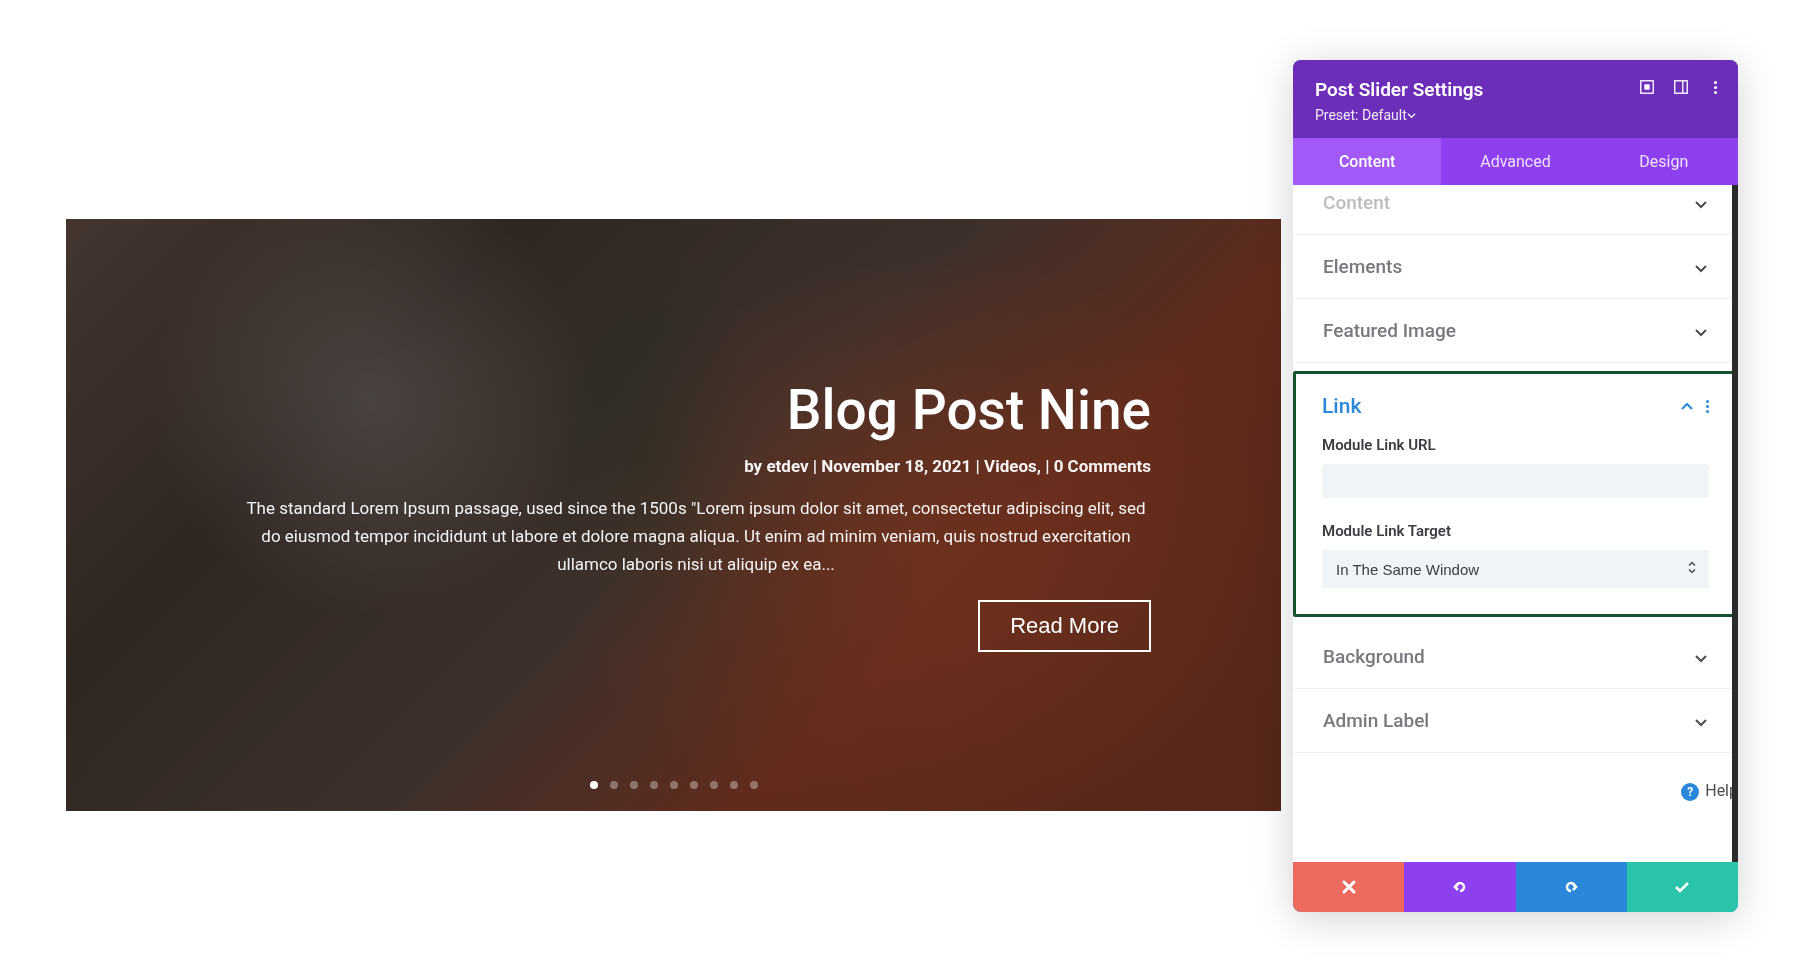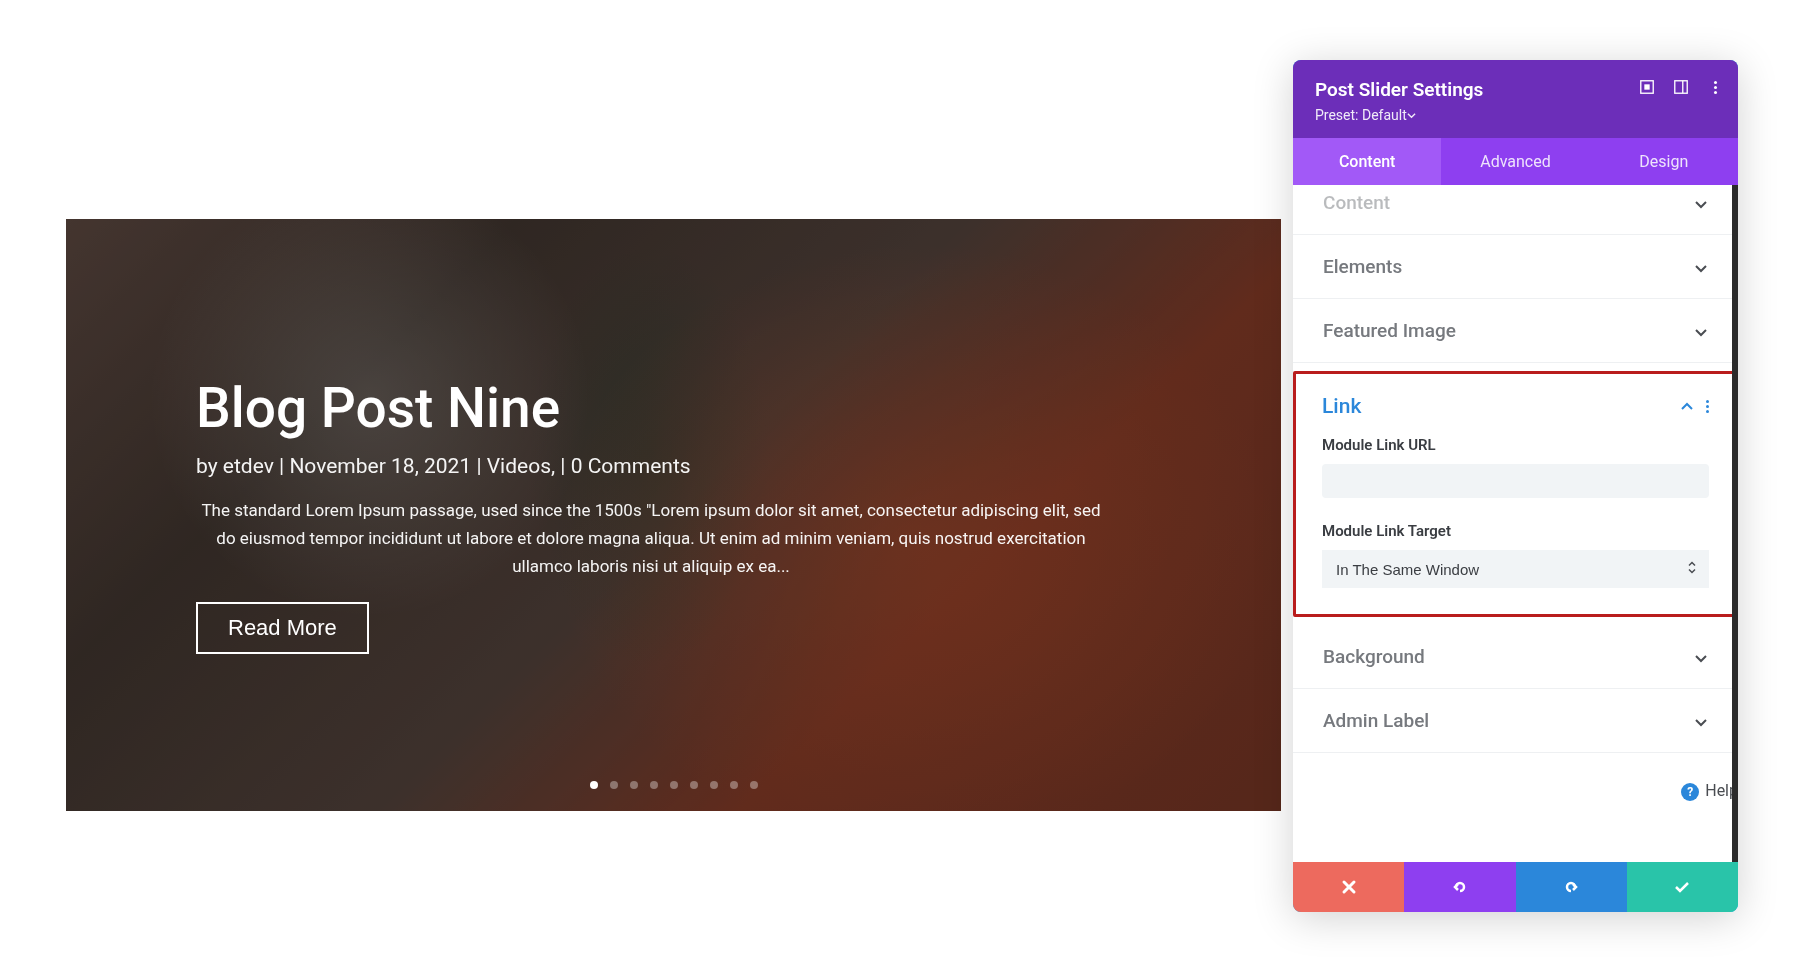--- a/index.html
+++ b/index.html
@@ -38,34 +38,34 @@
 .slider-overlay {
   position: absolute;
   inset: 0;
   background: rgba(0,0,0,0.35);
 }
 .slider-content {
   position: absolute;
   inset: 0;
   display: flex;
   flex-direction: column;
-  align-items: flex-start;
+  align-items: flex-end;
   justify-content: center;
   color: #fff;
   text-align: center;
   padding: 0 130px;
 }
 .slider-title {
   font-size: 55px;
   font-weight: 500;
   margin-bottom: 14px;
 }
 .slider-meta {
-  font-size: 21px;
-  font-weight: 400;
+  font-size: 17px;
+  font-weight: 700;
   margin-bottom: 18px;
   opacity: 0.95;
 }
 .slider-desc {
   font-size: 17px;
   line-height: 1.65;
   max-width: 910px;
   margin-bottom: 22px;
   opacity: 0.95;
 }
@@ -187,21 +187,21 @@
   color: #76797e;
   font-weight: 500;
 }
 .section-row.cut { padding-top: 6px; }
 .section-row.cut .section-title { opacity: 0.5; }
 
 .chevron { width: 14px; height: 14px; }
 .chevron svg { stroke: #4a4d52; }
 
 .link-section {
-  border: 3px solid #b91c1c;
+  border: 3px solid #14532d;
   border-radius: 2px;
   margin: 8px 0 8px 0;
   padding: 20px 26px 26px 26px;
   position: relative;
 }
 .link-header {
   display: flex;
   align-items: center;
   justify-content: space-between;
   margin-bottom: 18px;

